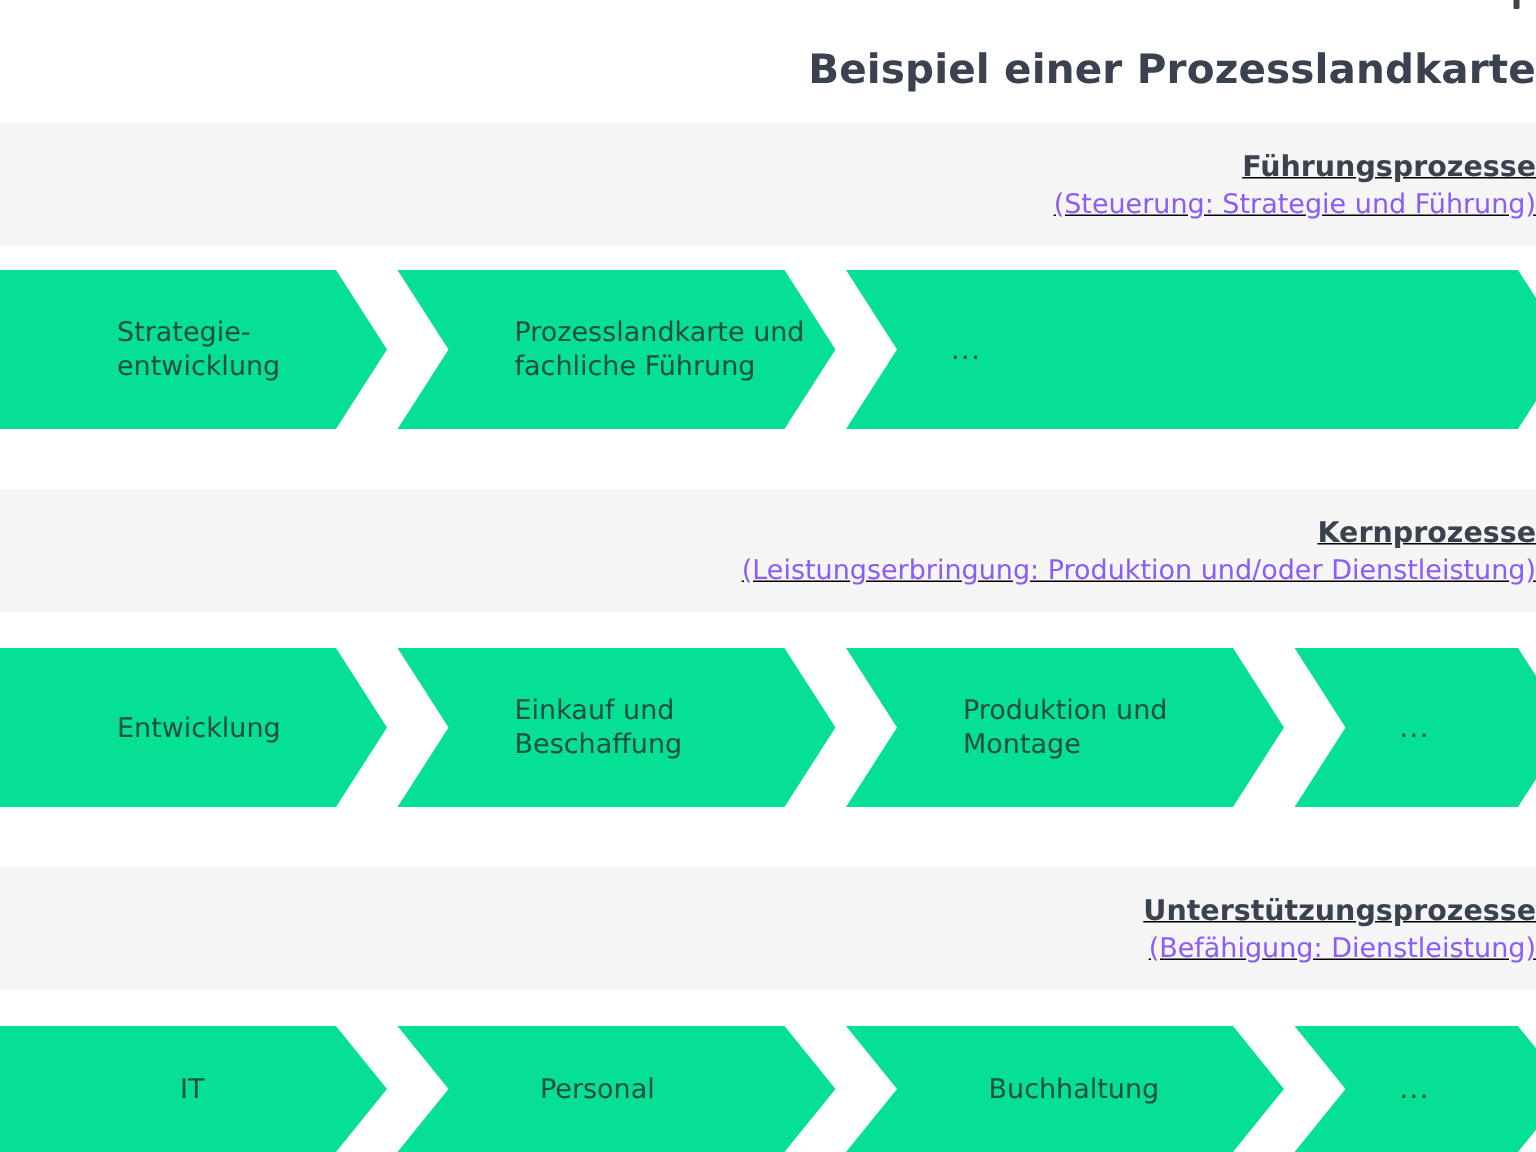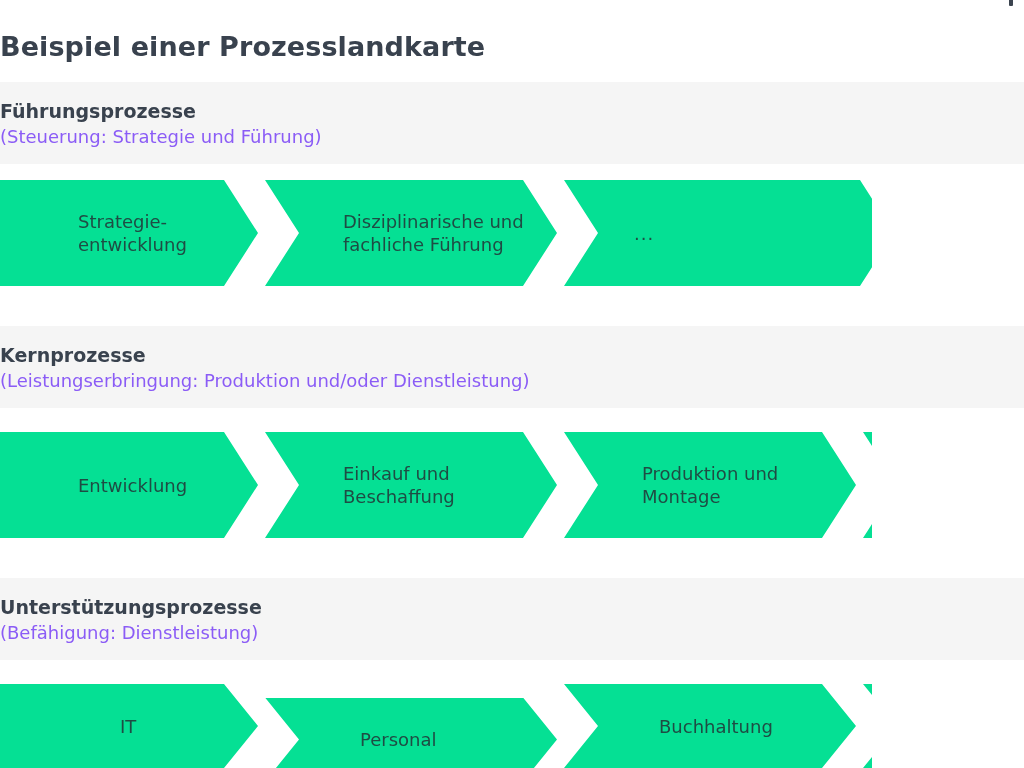--- a/index.html
+++ b/index.html
@@ -26,59 +26,60 @@
     background: #3b444f;
     border-radius: 0 0 1px 1px;
   }
 
   .page {
     width: 1024px;
     position: relative;
   }
 
   .page-title {
-    text-align: left;
+    text-align: right;
     font-size: 27px;
     font-weight: bold;
     color: #39424e;
     letter-spacing: 0.1px;
     padding-top: 30px;
     padding-bottom: 0;
     margin: 0;
     line-height: 34px;
   }
 
   
   .band-header {
     background: #f5f5f5;
     width: 1024px;
     box-sizing: border-box;
-    text-align: left;
+    text-align: right;
     padding: 16px 0 14px 0;
+    text-decoration: underline;
   }
   .band-title {
     font-size: 19px;
     font-weight: bold;
     color: #39424e;
     line-height: 26px;
   }
   .band-sub {
     font-size: 18px;
     font-weight: normal;
     color: #8b5cf6;
     line-height: 26px;
   }
 
   
   .chevron-row {
     position: relative;
-    width: 872px;
+    width: 1024px;
     height: 106px;
     display: flex;
-    align-items: center;
+    align-items: flex-end;
     overflow: hidden;
   }
   .chevron-row.partial {
     height: 84px;
   }
 
   .chevron {
     position: relative;
     height: 100%;
     background: #05e094;
@@ -131,21 +132,21 @@
   </div>
 
   <div class="gap-sm"></div>
 
   <div class="chevron-row">
     <div class="chevron" style="flex: 0 0 292px; margin-left:-34px; padding-left:34px;">
       <span class="chevron-label">Strategie-
 entwicklung</span>
     </div>
     <div class="chevron" style="flex: 0 0 292px;">
-      <span class="chevron-label">Disziplinarische und
+      <span class="chevron-label">Prozesslandkarte und
 fachliche Führung</span>
     </div>
     <div class="chevron" style="flex: 1 1 auto; margin-right:-22px;">
       <span class="chevron-label ellipsis">...</span>
     </div>
   </div>
 
   <div class="gap-md"></div>
 
   <div class="band-header">

